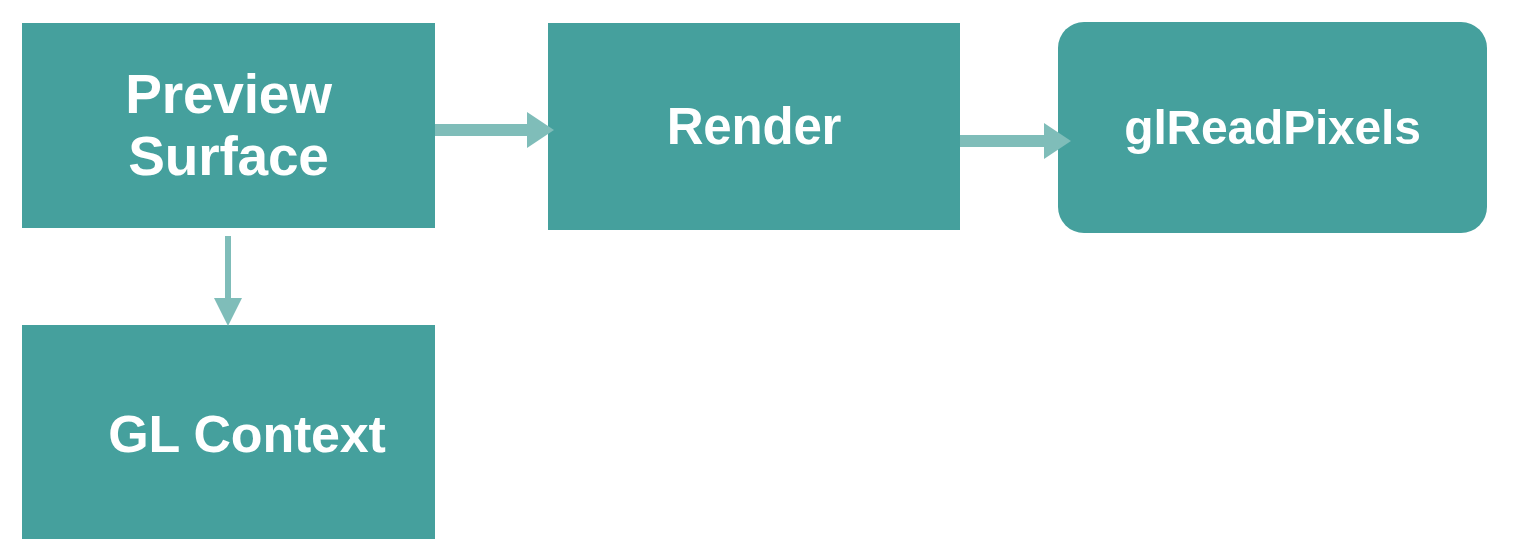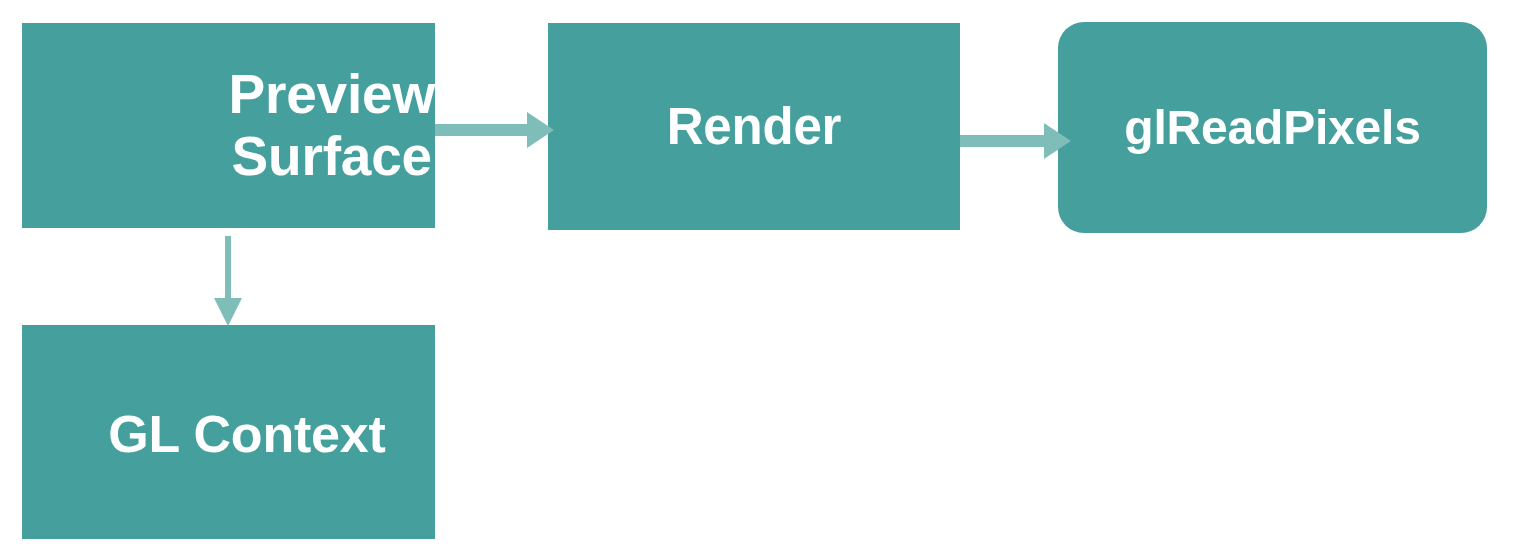--- a/index.html
+++ b/index.html
@@ -35,21 +35,20 @@
   .node .label {
     display: block;
     white-space: pre-line;
     letter-spacing: -0.2px;
   }
 
   
   #node-preview-surface {
     left: 22px;  top: 23px;  width: 413px; height: 205px;
     font-size: 55px;
-    justify-content: flex-end;
   }
   #node-render {
     left: 548px; top: 23px;  width: 412px; height: 207px;
     font-size: 51px;
   }
   #node-glreadpixels {
     left: 1058px; top: 22px; width: 429px; height: 211px;
     font-size: 48px;
   }
   #node-gl-context {

